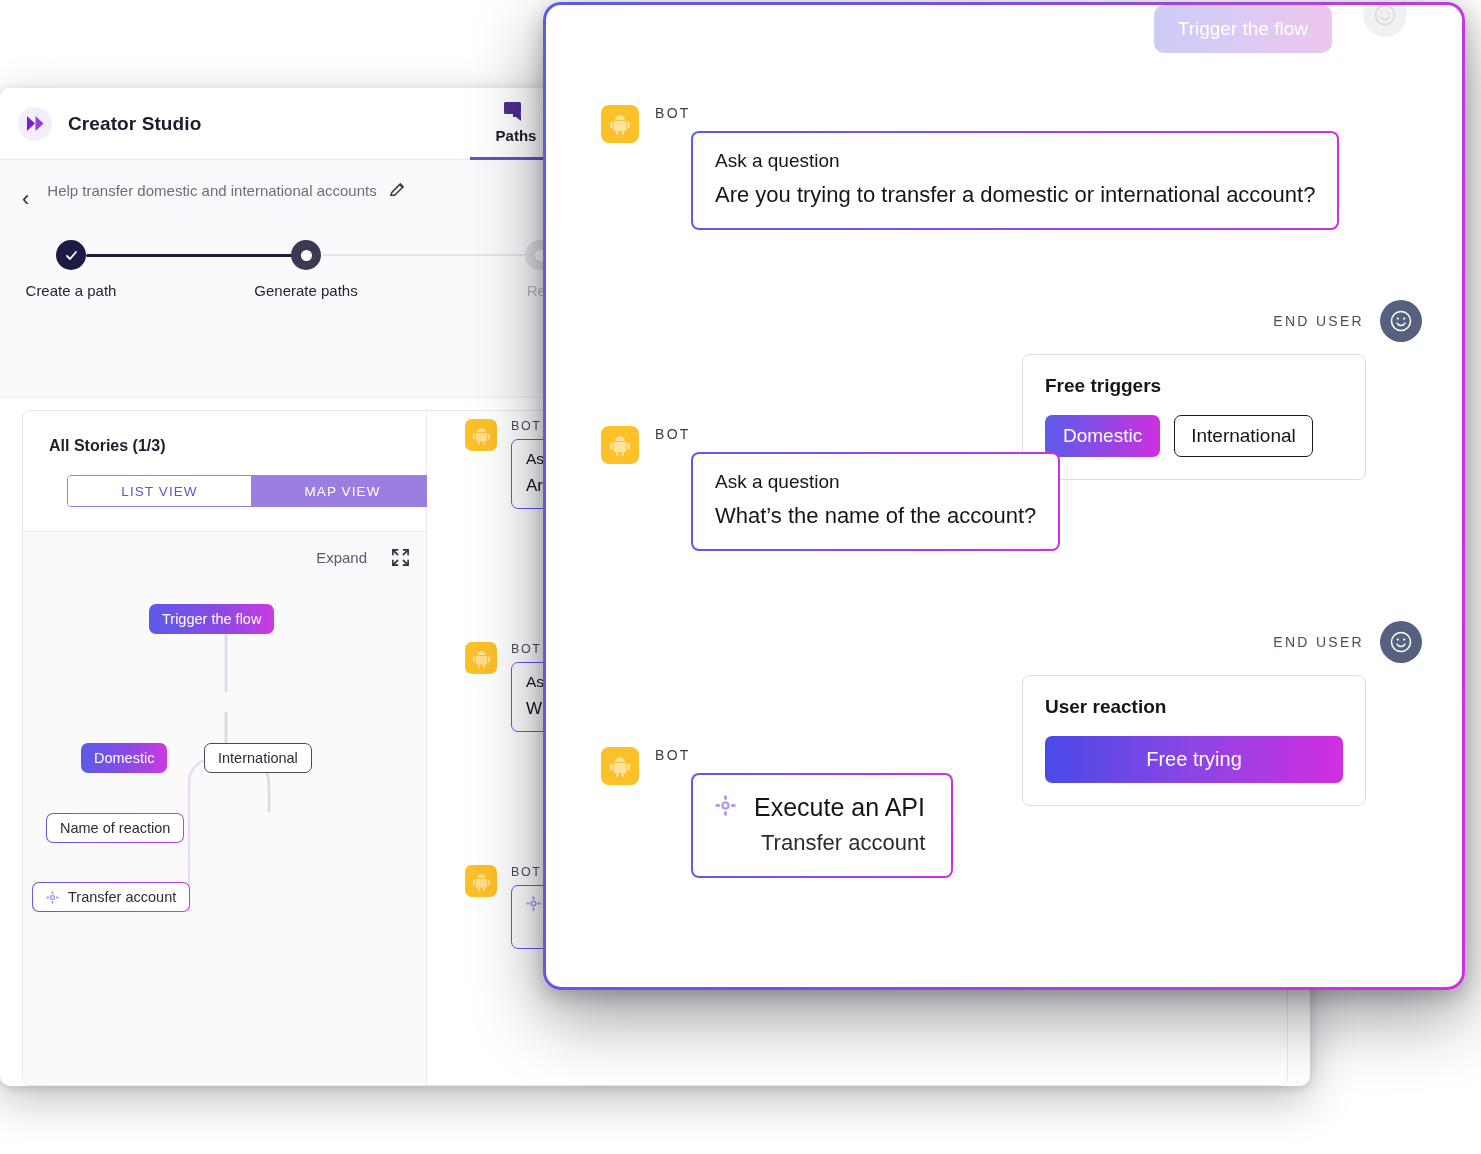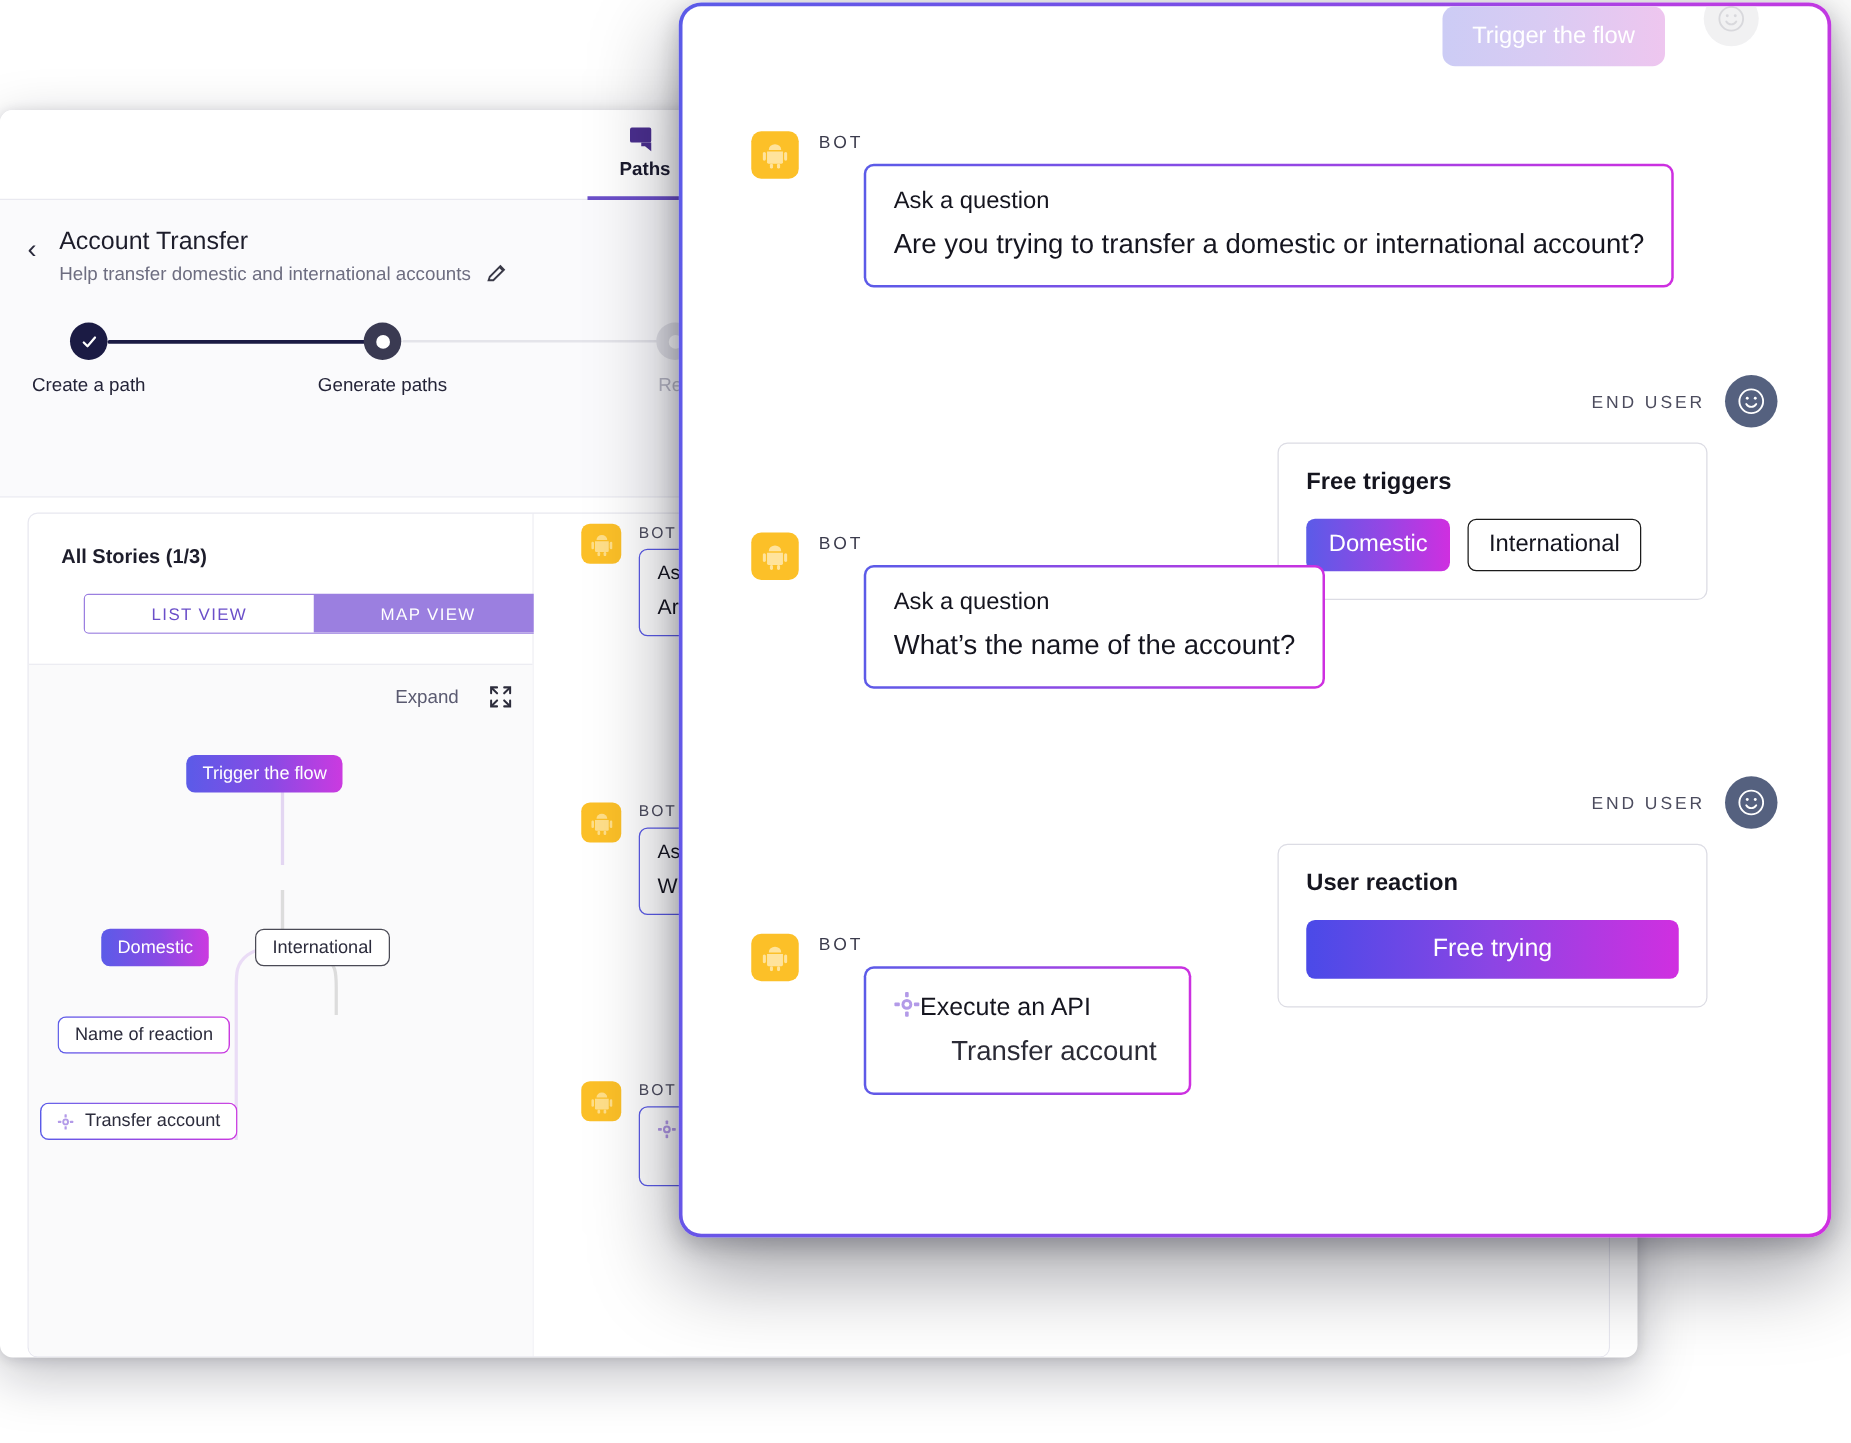--- a/index.html
+++ b/index.html
@@ -248,46 +248,54 @@
     background: #fff; color: #15151f; font-size: 19px;
     border: 1.6px solid #1b1b1b; border-radius: 7px; padding: 9px 16px;
   }
   .chip-free {
     display: block; width: 100%; text-align: center;
     background: linear-gradient(90deg,#4a4ae8 0%, #8c45e4 50%, #d02fe0 100%);
     color: #fff; font-size: 20px; border-radius: 7px; padding: 12px 18px;
   }
   .api-row { display: flex; align-items: flex-start; gap: 16px; }
   .api-inner { padding: 18px 26px 20px 22px; }
-  .api-l1 { display: flex; align-items: center; font-size: 20px; color: #15151f; margin-bottom: 8px; }
+  .api-l1 { display: flex; align-items: center; gap: 18px; font-size: 25px; color: #15151f; margin-bottom: 8px; }
   .api-l2 { font-size: 22px; color: #2b2b36; padding-left: 46px; }
 </style>
 </head>
 <body>
 
 <div id="stage">
 
   <div class="app-window">
 
     <div class="app-topbar">
+      <div class="brand">
+        <div class="brand-logo">
+          <svg width="19" height="19" viewBox="0 0 19 19">
+            <path d="M1 2 L9 9.5 L1 17 Z" fill="#7b1fd1"></path>
+            <path d="M9.5 2 L17.5 9.5 L9.5 17 Z" fill="#9b3ae0"></path>
+          </svg>
+        </div>
+        <span class="brand-title">Creator Studio</span>
+      </div>
 
       <div class="tab-paths">
         <svg width="26" height="22" viewBox="0 0 26 22">
           <rect x="1" y="1" width="17" height="12" rx="1.5" fill="#4b2f8f"></rect>
           <path d="M10 13 h8 v7 l-5 -4 h-3 z" fill="#4b2f8f"></path>
         </svg>
         <span class="tab-label">Paths</span>
       </div>
     </div>
 
     <div class="sub-header">
       <div class="crumb-row">
         <span class="back-chevron">‹</span>
         <div>
-          <div class="crumb-title">Account Transfer</div>
           <div class="crumb-sub">
             <span>Help transfer domestic and international accounts</span>
             <svg class="pencil" viewBox="0 0 18 18">
               <path d="M2 14 L3 11 L12 2 L15 5 L6 14 Z" fill="none" stroke="#3a3a48" stroke-width="1.6"></path>
               <path d="M11.5 3 L14.5 6" stroke="#3a3a48" stroke-width="1.6"></path>
             </svg>
           </div>
         </div>
       </div>
 

